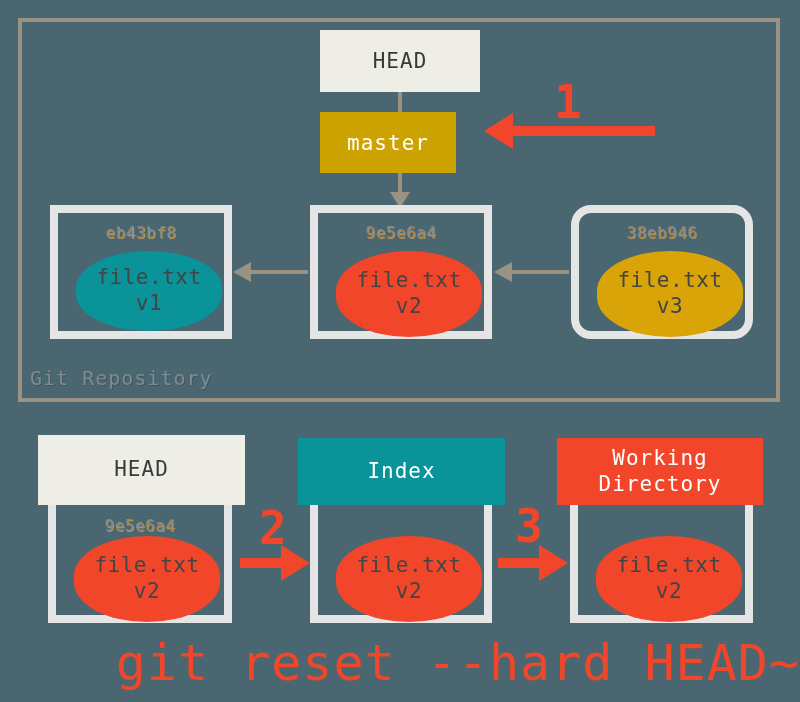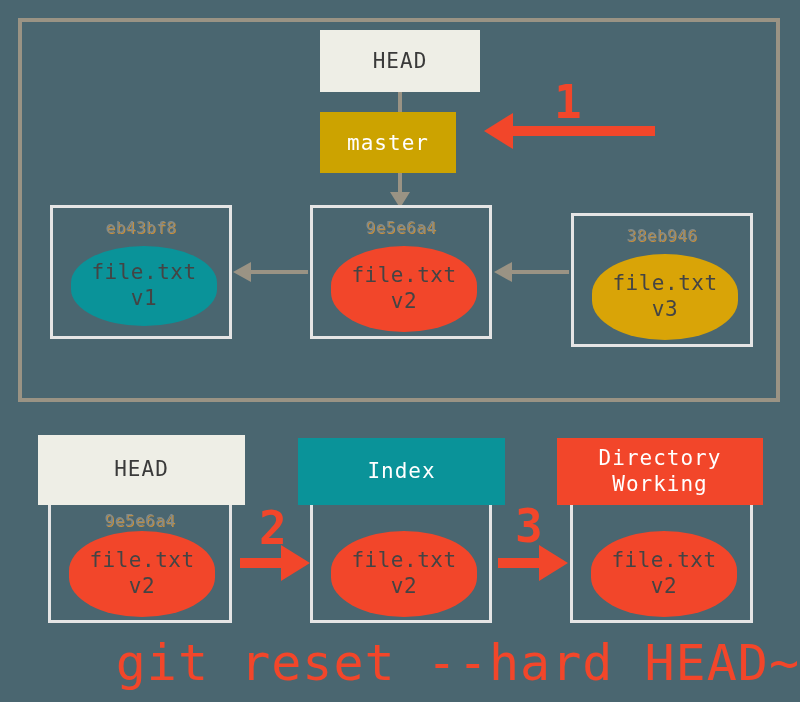--- a/index.html
+++ b/index.html
@@ -91,21 +91,21 @@
     width: 0;
     height: 0;
     border-left: 10px solid transparent;
     border-right: 10px solid transparent;
     border-top: 16px solid #9a9384;
   }
 
   
   .commit-box {
     position: absolute;
-    border: 3px solid #e5e5e5;
+    border: 8px solid #e5e5e5;
     box-sizing: border-box;
     padding-left: 9px;
   }
   .commit-hash {
     position: absolute;
     left: 0;
     right: 0;
     top: 10px;
     text-align: center;
     font-size: 16px;
@@ -126,21 +126,21 @@
     letter-spacing: 0.5px;
     text-align: right;
   }
   .blob-teal  { background: #0a9399; }
   .blob-red   { background: #f2462a; }
   .blob-gold  { background: #d9a407; }
 
   
   .c1 { left: 50px;  top: 205px; width: 182px; height: 134px; }
   .c2 { left: 310px; top: 205px; width: 182px; height: 134px; }
-  .c3 { left: 571px; top: 213px; width: 182px; height: 134px; }
+  .c3 { left: 571px; top: 205px; width: 182px; height: 134px; border-radius: 20px; }
   .c1 .blob { left: 18px; top: 38px; width: 146px; height: 80px; }
   .c2 .blob { left: 18px; top: 38px; width: 146px; height: 86px; }
   .c3 .blob { left: 18px; top: 38px; width: 146px; height: 86px; }
 
   
   .gray-arrow {
     position: absolute;
     height: 4px;
     background: #9a9384;
     top: 270px;
@@ -254,20 +254,21 @@
     letter-spacing: 1px;
     white-space: nowrap;
   }
 </style>
 </head>
 <body>
 
 <div id="canvas">
 
   <div class="repo-frame"></div>
+  <div class="repo-label">Git Repository</div>
 
   <div class="ref-box ref-head">
     <span>HEAD</span>
   </div>
 
   <div class="conn-line conn-head-master"></div>
 
   <div class="ref-box ref-master">
     <span>master</span>
   </div>
@@ -334,20 +335,20 @@
   <div class="step-num num3">3</div>
 
   <div class="commit-box b3">
     <div class="blob blob-red">
       <span>file.txt</span>
       <span>v2</span>
     </div>
   </div>
   <div class="area-label area-wd">
     <div>
+      <div>Working</div>
       <div>Directory</div>
-      <div>Working</div>
     </div>
   </div>
 
   <div class="command">git reset --hard HEAD~</div>
 
 </div>
 
 </body></html>

